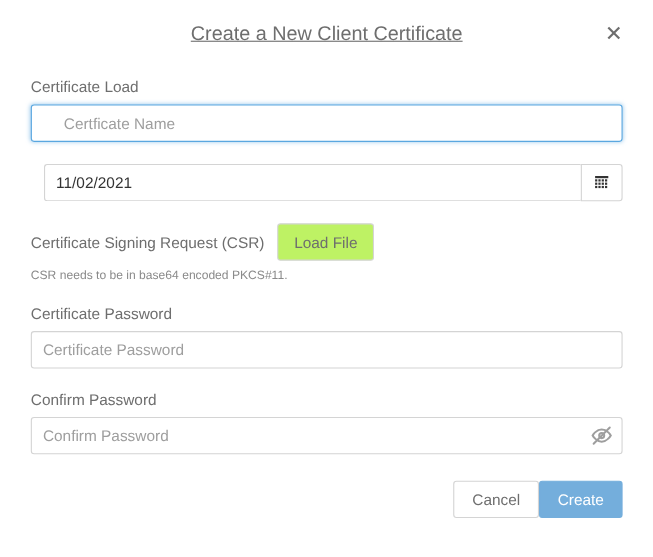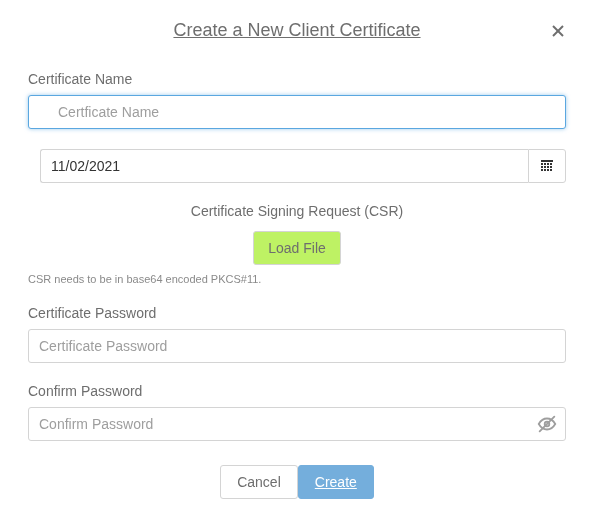--- a/index.html
+++ b/index.html
@@ -79,21 +79,20 @@
     cursor: pointer;
     display: flex;
     align-items: center;
     justify-content: center;
   }
   .csr-row {
     display: flex;
     align-items: center;
     gap: 12px;
     margin-bottom: 8px;
-    flex-direction: column;
   }
   .csr-label {
     font-size: 14px;
     color: #6e6e6e;
   }
   .load-btn {
     height: 34px;
     padding: 0 14px;
     border: 1px solid #d4d4d4;
     border-radius: 3px;
@@ -115,57 +114,56 @@
     right: 8px;
     top: 50%;
     transform: translateY(-50%);
     width: 22px;
     height: 22px;
     cursor: pointer;
     color: #9e9e9e;
   }
   .footer {
     display: flex;
-    justify-content: center;
+    justify-content: flex-end;
     margin-top: 24px;
   }
   .btn {
     height: 34px;
     padding: 0 16px;
     border-radius: 3px;
     font-size: 14px;
     cursor: pointer;
   }
   .btn-cancel {
     border: 1px solid #d4d4d4;
     background: #fff;
     color: #6e6e6e;
   }
   .btn-create {
     border: 1px solid #74aedc;
     background: #74aedc;
     color: #fff;
-    text-decoration: underline;
   }
 </style>
 </head>
 <body>
 
 <div class="header">
   <div class="title">Create a New Client Certificate</div>
   <div class="close">
     <svg width="16" height="16" viewBox="0 0 16 16" fill="none" stroke="currentColor" stroke-width="2">
       <line x1="3" y1="3" x2="13" y2="13"></line>
       <line x1="13" y1="3" x2="3" y2="13"></line>
     </svg>
   </div>
 </div>
 
 <div class="field">
-  <span class="label">Certificate Name</span>
+  <span class="label">Certificate Load</span>
   <input class="input focused" type="text" placeholder="Certficate Name" style="">
 </div>
 
 <div class="field">
   <div class="date-row">
     <input class="input date-input" type="text" value="11/02/2021" style="">
     <button class="date-btn">
       <span>
         <svg width="14" height="14" viewBox="0 0 14 14" fill="#333">
           <rect x="1" y="2" width="12" height="2"></rect>

